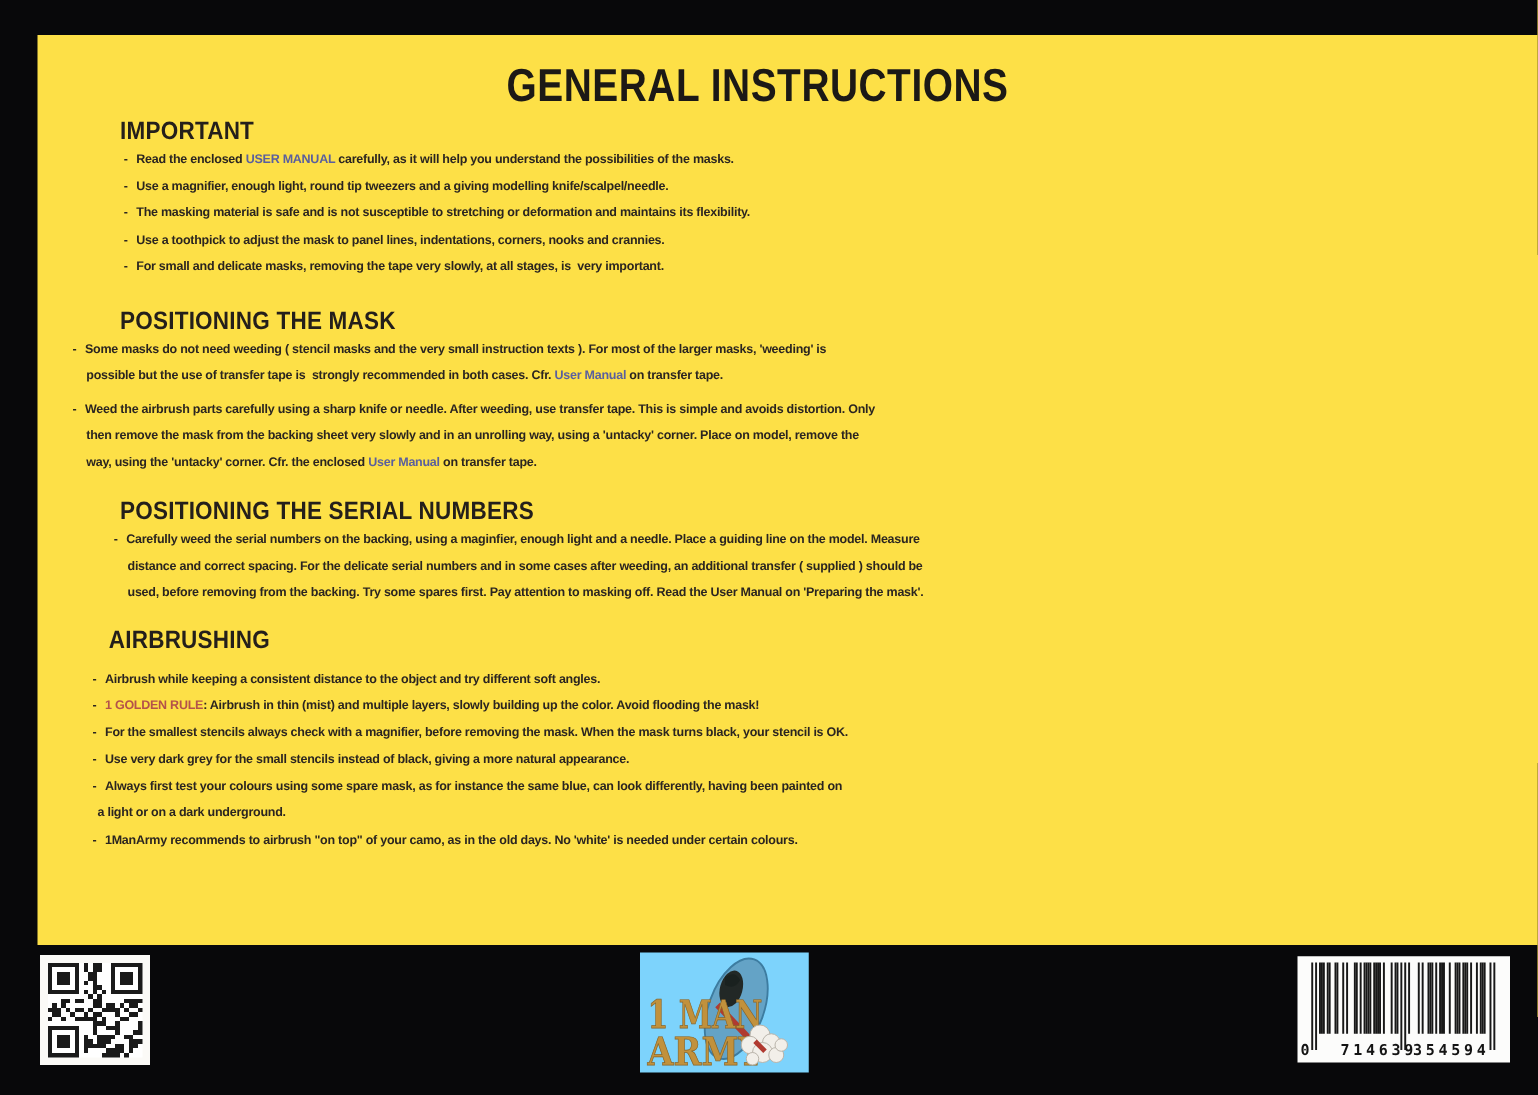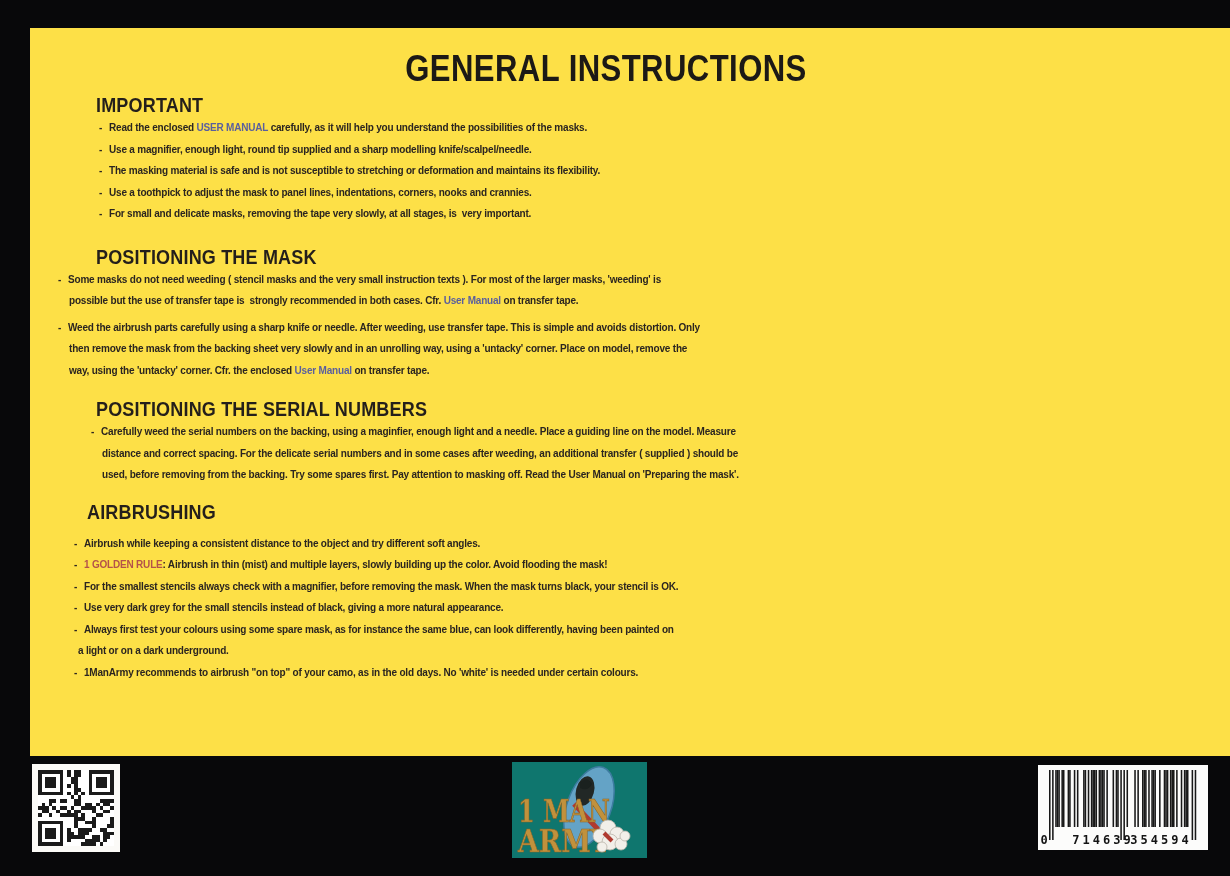--- a/index.html
+++ b/index.html
@@ -45,21 +45,21 @@
 
   .sec-airbrushing .sec-h{margin-left:29px;margin-top:14px;}
   .sec-airbrushing .bullets{margin-left:16px;margin-top:9px;}
   .sec-airbrushing .cont{padding-left:4px;}
 
   .qr-box{
     position:absolute;left:32px;top:764px;width:88px;height:88px;background:#fbfaf7;
     display:flex;align-items:center;justify-content:center;
   }
   .logo-box{
-    position:absolute;left:512px;top:762px;width:135px;height:96px;background:#0f766e;
+    position:absolute;left:512px;top:762px;width:135px;height:96px;background:#7dd3fc;
   }
   .barcode-box{
     position:absolute;left:1038px;top:765px;width:170px;height:85px;background:#fcfcfb;
   }
   .bc-digits{
     position:absolute;bottom:3px;font-family:"DejaVu Sans Mono",monospace;
     font-size:12px;font-weight:700;color:#141414;text-align:center;letter-spacing:3px;
   }
   .bc-prefix{left:0px;width:12px;letter-spacing:0;}
   .bc-g1{left:32px;width:66px;}
@@ -73,21 +73,21 @@
     <h1 class="title">GENERAL INSTRUCTIONS</h1>
   </div>
   <div>
       <section class="sec sec-important">
         <h2 class="sec-h">IMPORTANT</h2>
         <div class="bullets">
           <div class="bullet">
             <div class="line"><span class="dash">-</span><span class="seg">Read the enclosed </span><span class="seg-link">USER MANUAL</span><span class="seg"> carefully, as it will help you understand the possibilities of the masks.</span></div>
           </div>
           <div class="bullet">
-            <div class="line"><span class="dash">-</span><span class="seg">Use a magnifier, </span><span class="seg-u">enough light</span><span class="seg">, round tip supplied and a sharp modelling knife/scalpel/needle.</span></div>
+            <div class="line"><span class="dash">-</span><span class="seg">Use a magnifier, </span><span class="seg-u">enough light</span><span class="seg">, round tip tweezers and a giving modelling knife/scalpel/needle.</span></div>
           </div>
           <div class="bullet">
             <div class="line"><span class="dash">-</span><span class="seg">The masking material is safe and is not susceptible to stretching or deformation and maintains its flexibility.</span></div>
           </div>
           <div class="bullet">
             <div class="line"><span class="dash">-</span><span class="seg">Use a toothpick to adjust the mask to panel lines, indentations, corners, nooks and crannies.</span></div>
           </div>
           <div class="bullet">
             <div class="line"><span class="dash">-</span><span class="seg">For small and delicate masks, removing the tape </span><span class="seg-u">very slowly</span><span class="seg">, at all stages, is  very important.</span></div>
           </div>

